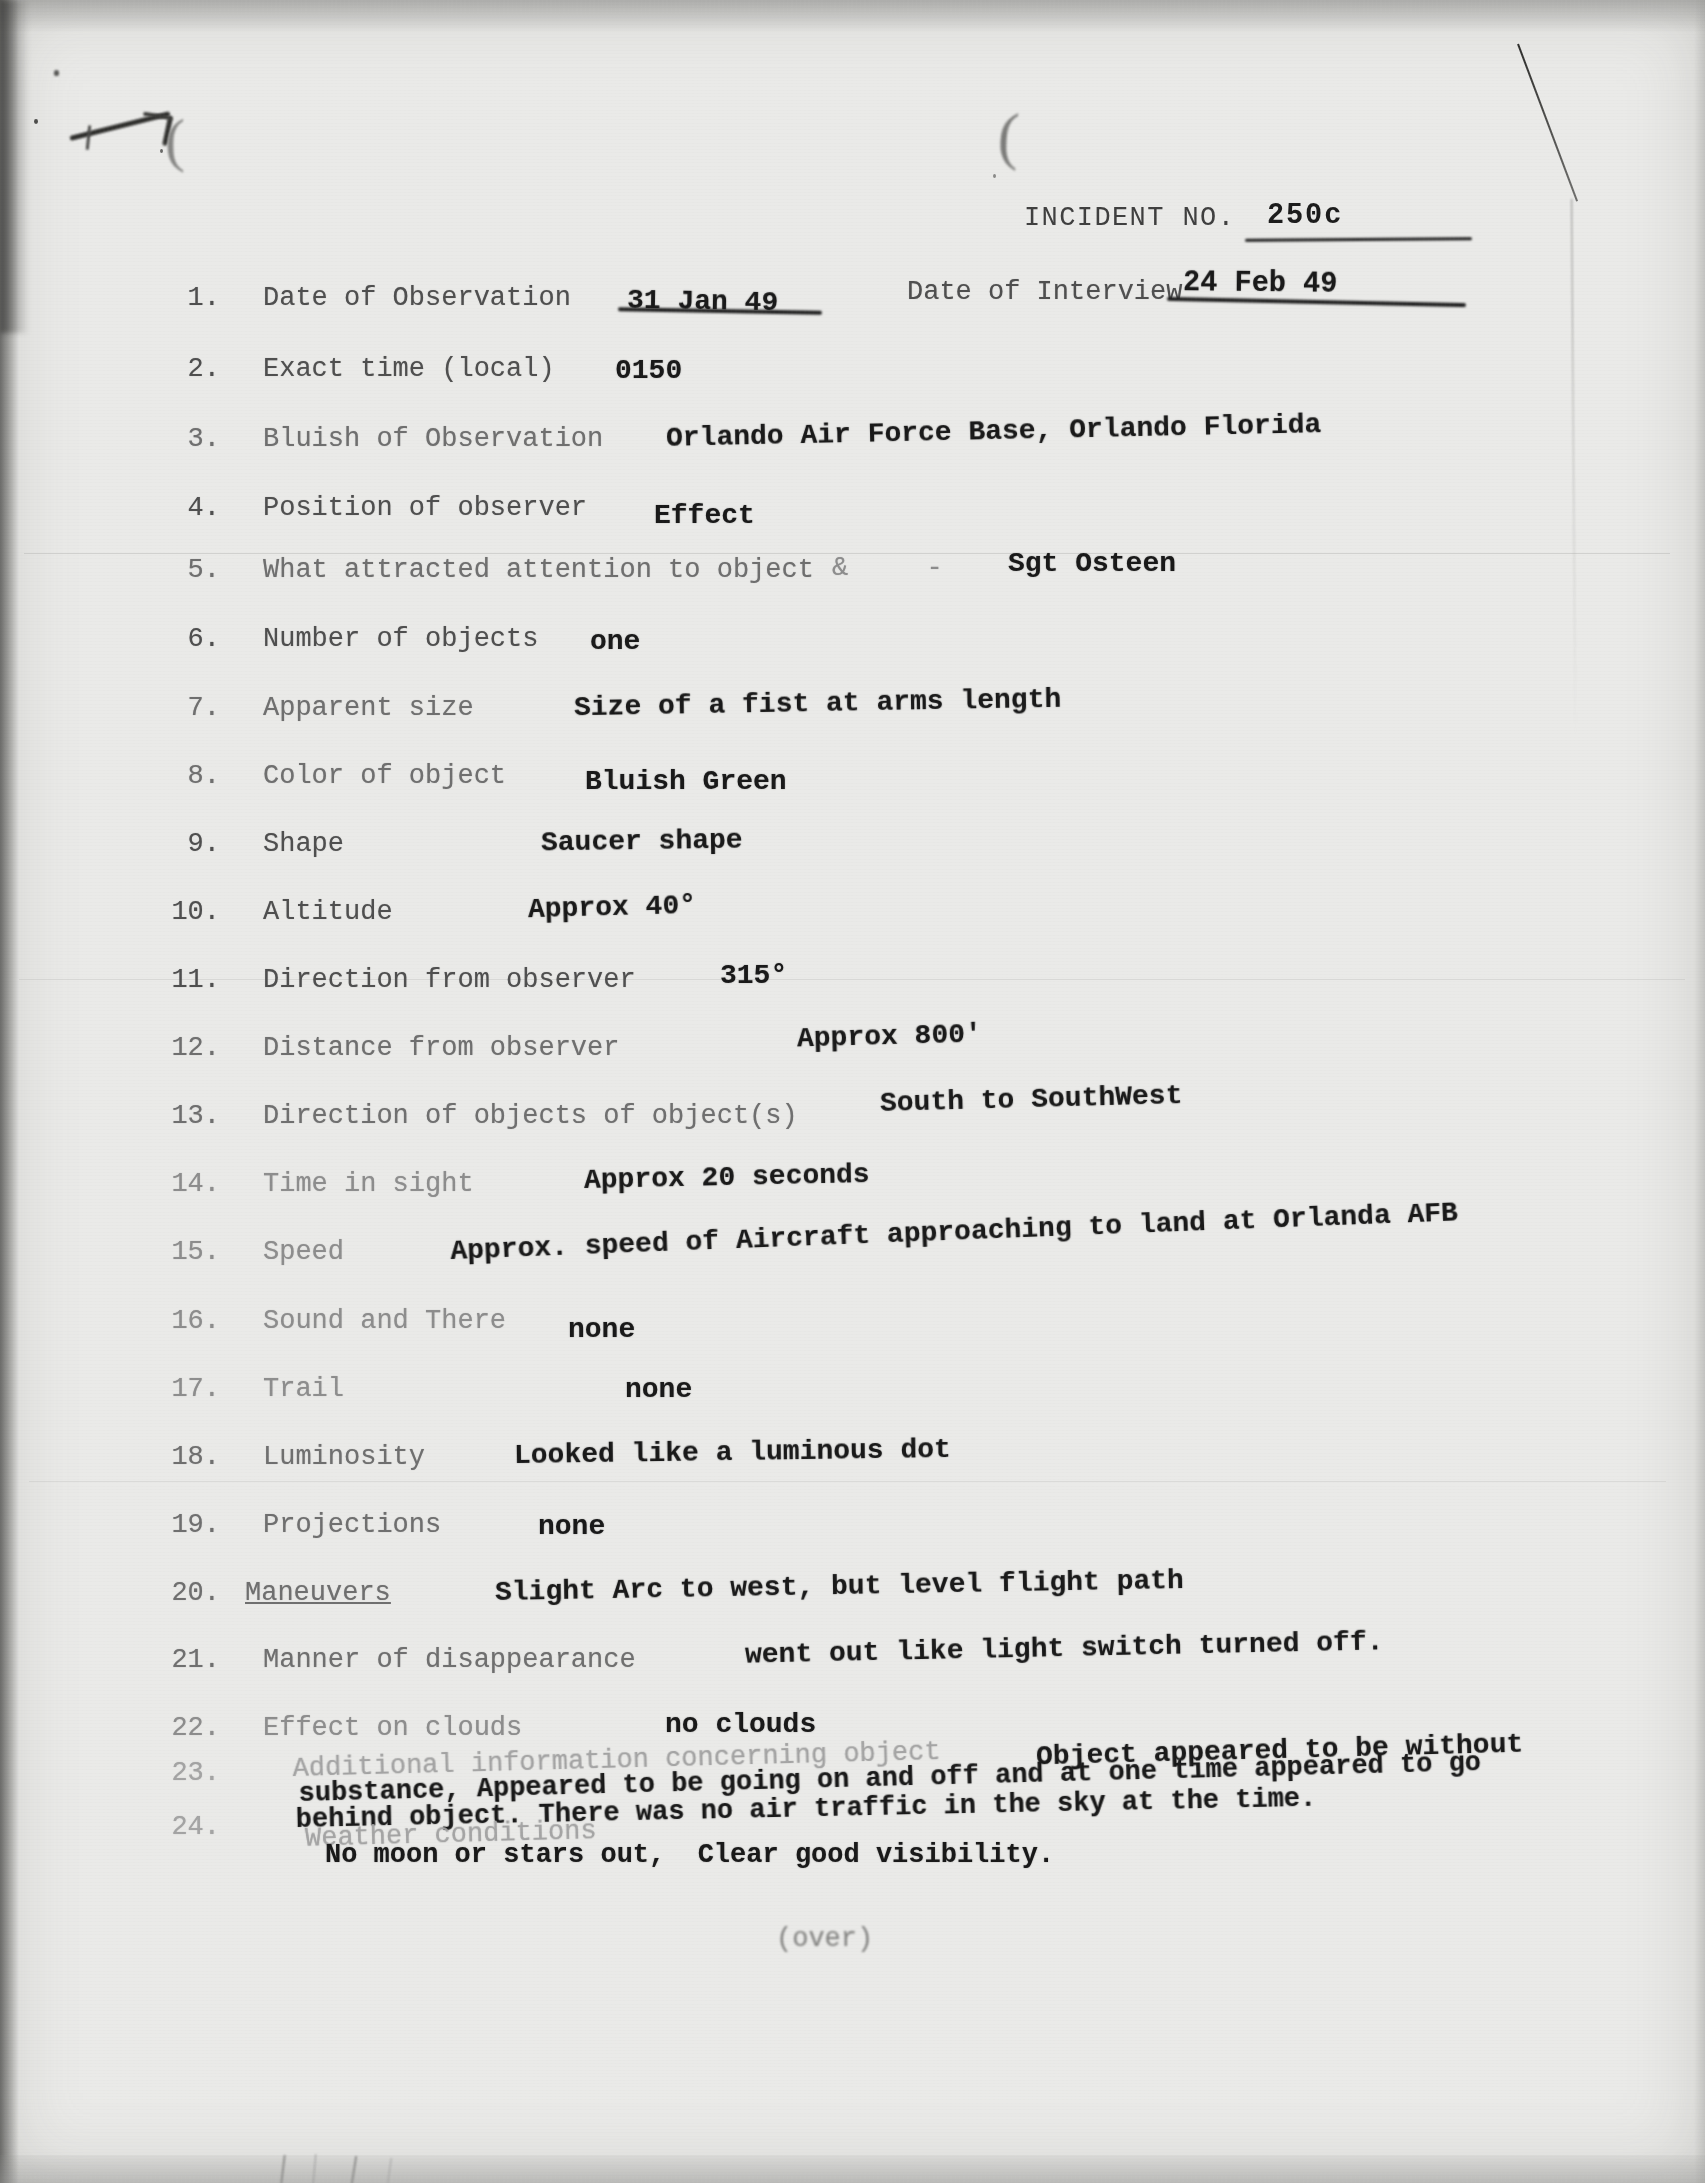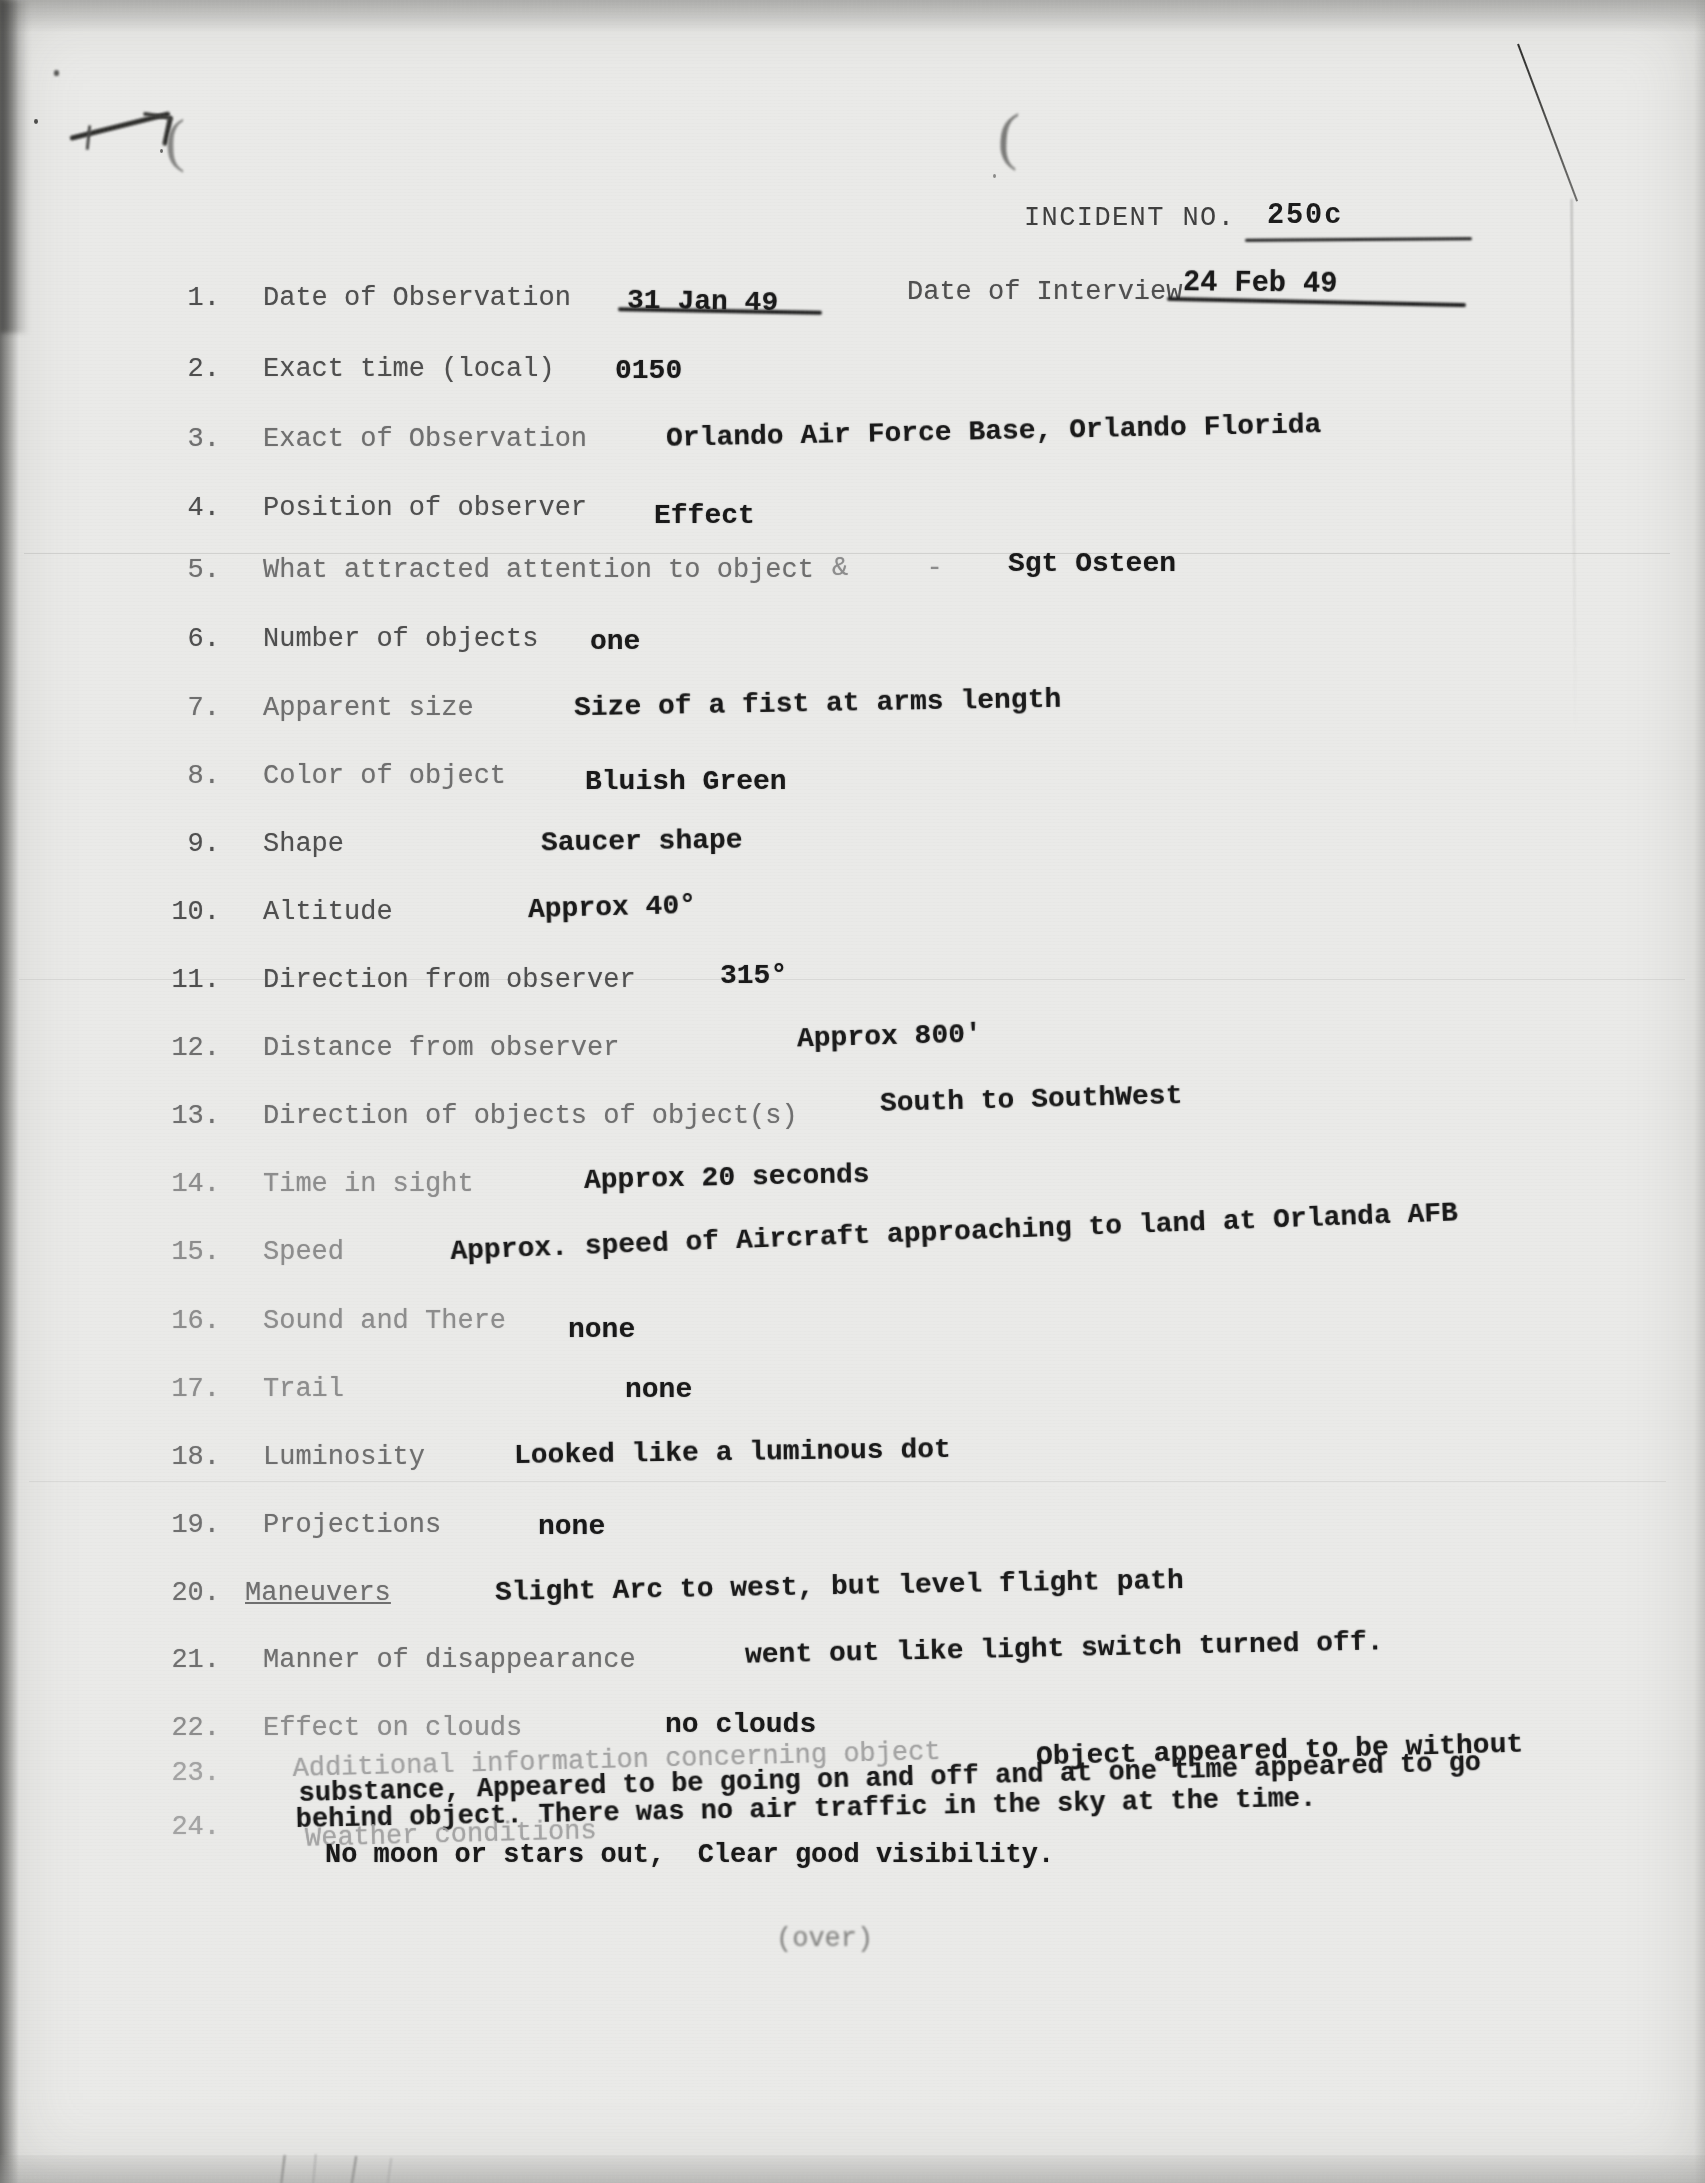--- a/index.html
+++ b/index.html
@@ -97,21 +97,21 @@
   <div class="ul" style="left:1167px;top:300px;width:299px;height:3.8px;transform:rotate(1.2deg);"></div>
 
   <div class="row" style="top:356px;">
     <span class="t num lab">2.</span>
     <span class="t lab" style="left:263px;">Exact time (local)</span>
     <span class="t ans" style="left:615px;top:1px;">0150</span>
   </div>
 
   <div class="row" style="top:426px;">
     <span class="t num lab f1">3.</span>
-    <span class="t lab f1" style="left:263px;">Exact of Observation</span>
+    <span class="t lab f1" style="left:263px;">Bluish of Observation</span>
     <span class="t ans" style="left:666px;top:-7.6px;transform:rotate(-1.2deg);">Orlando Air Force Base, Orlando Florida</span>
   </div>
 
   <div class="row" style="top:495px;">
     <span class="t num lab">4.</span>
     <span class="t lab" style="left:263px;">Position of observer</span>
     <span class="t ans" style="left:654px;top:6.7px;">Effect</span>
   </div>
 
   <div class="row" style="top:557px;">

